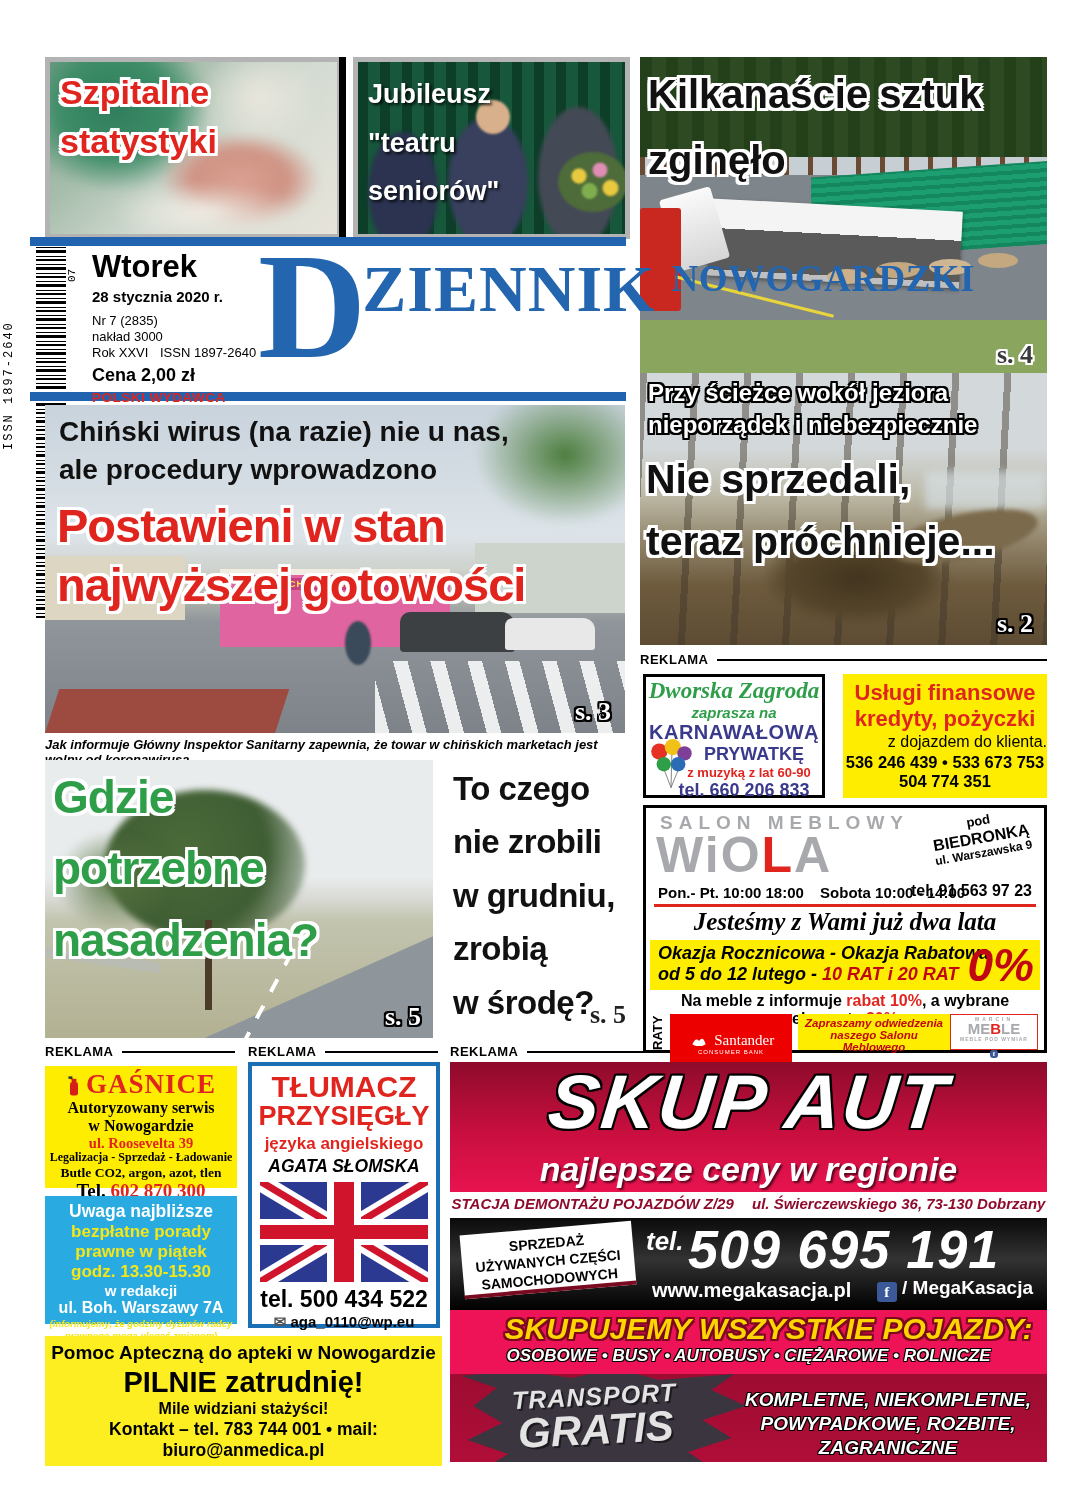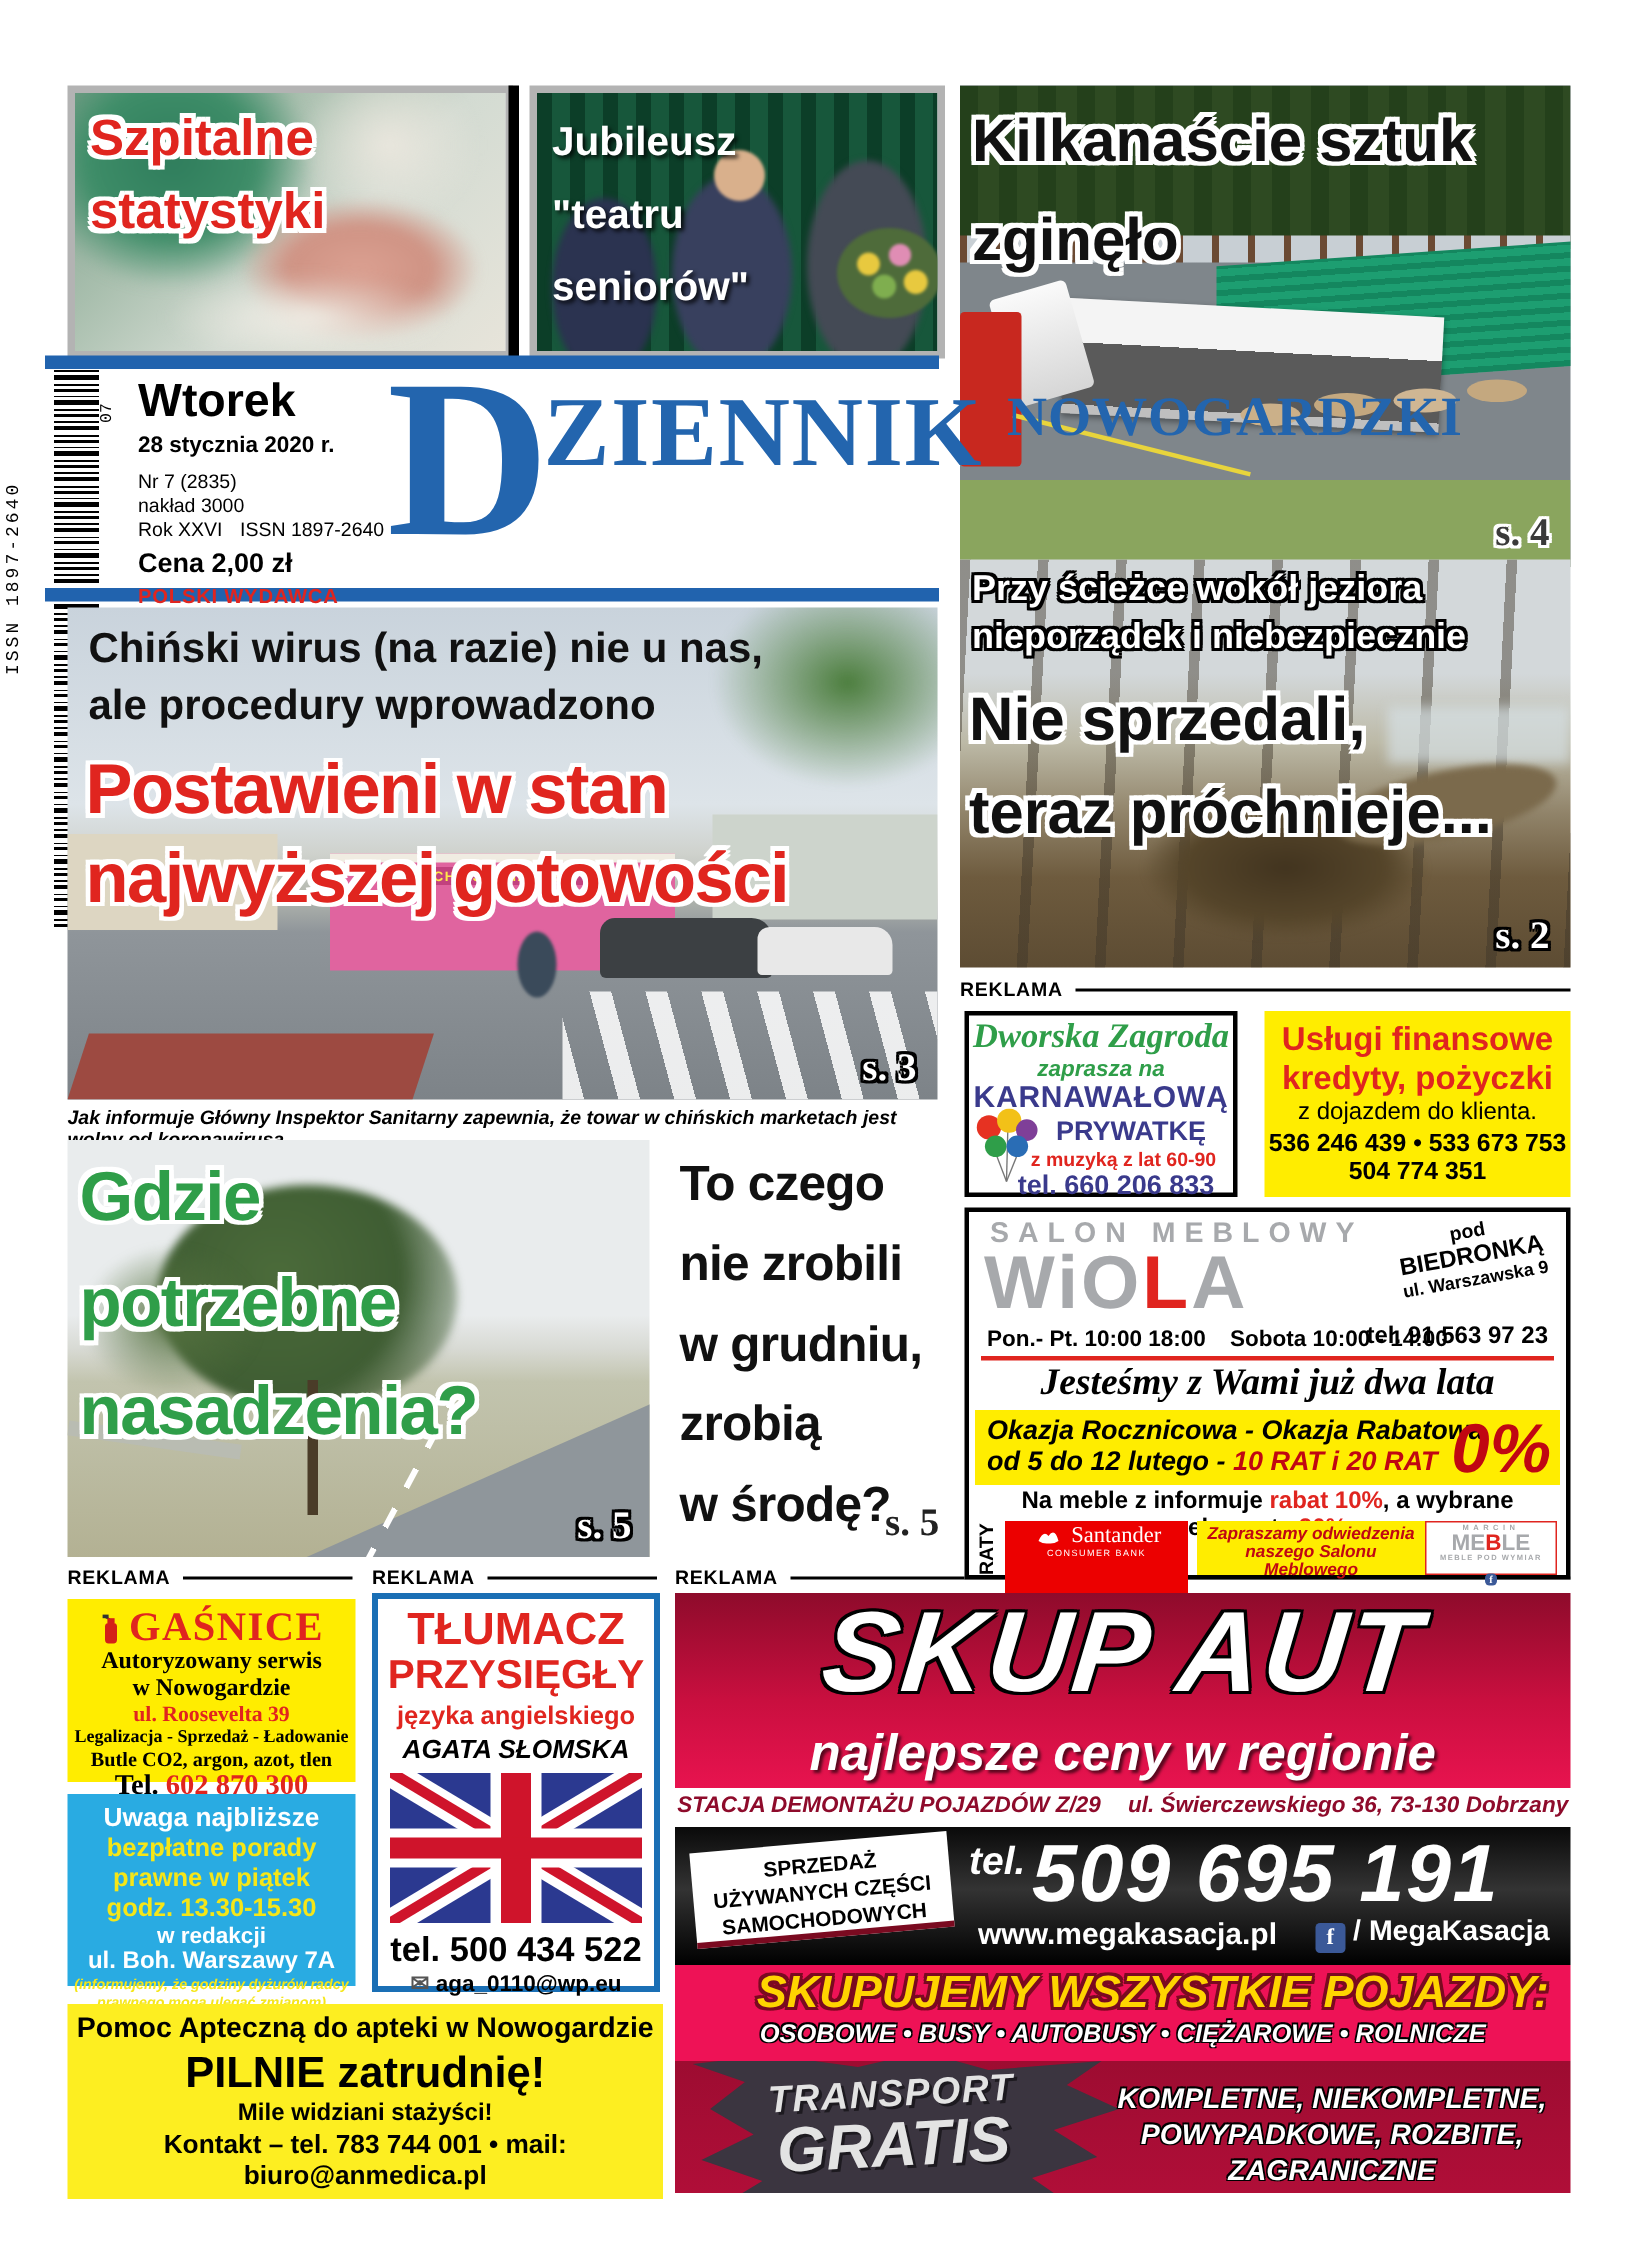--- a/index.html
+++ b/index.html
@@ -206,21 +206,21 @@
     <div style="color:#2f9e49;font-style:italic;font-size:15px;font-weight:bold;">zaprasza na</div>
     <div style="color:#3a3a8c;font-weight:bold;font-size:20px;letter-spacing:.5px;">KARNAWAŁOWĄ</div>
     <div style="color:#3a3a8c;font-weight:bold;font-size:18px;margin-left:40px;">PRYWATKĘ</div>
     <div style="color:#e0251f;font-weight:bold;font-size:13px;margin-left:30px;">z muzyką z lat 60-90</div>
     <div style="color:#3a3a8c;font-weight:bold;font-size:18px;margin-left:20px;">tel. 660 206 833</div>
   </div>
 
   <div class="abs yellowbox" style="left:843px;top:674px;width:204px;height:124px;text-align:center;padding-top:6px;box-sizing:border-box;">
     <div style="color:#e0251f;font-weight:bold;font-size:22px;">Usługi finansowe</div>
     <div style="color:#e0251f;font-weight:bold;font-size:22px;">kredyty, pożyczki</div>
-    <div style="font-size:16px;margin-top:1px;">z dojazdem do klienta.</div>
+    <div style="font-size:16px;margin-top:1px;text-align:right;">z dojazdem do klienta.</div>
     <div style="font-weight:bold;font-size:16.5px;margin-top:2px;">536 246 439 • 533 673 753</div>
     <div style="font-weight:bold;font-size:16.5px;">504 774 351</div>
   </div>
 
   <div class="abs" style="left:643px;top:805px;width:404px;height:248px;border:3px solid #000;background:#fff;box-sizing:border-box;">
     <div class="abs" style="left:14px;top:4px;color:#a7a9ac;font-weight:bold;font-size:19px;letter-spacing:6px;">SALON MEBLOWY</div>
     <div class="abs" style="left:10px;top:18px;font-weight:bold;font-size:50px;letter-spacing:2px;">
       <span style="color:#a7a9ac;">WiO</span><span style="color:#e0251f;">L</span><span style="color:#a7a9ac;">A</span>
     </div>
     <div class="abs" style="right:14px;top:6px;transform:rotate(-10deg);text-align:center;font-weight:bold;line-height:1.15;">
@@ -242,21 +242,21 @@
              <span style="color:#c00712;">10 RAT i 20 RAT</span></div>
       </div>
       <div class="abs" style="right:6px;top:-2px;color:#c00712;font-weight:bold;font-style:italic;font-size:46px;">0%</div>
     </div>
     <div class="abs" style="left:0;right:0;top:184px;text-align:center;font-weight:bold;font-size:16px;">
       <span>Na meble z informuje</span>
       <span style="color:#e0251f;">rabat 10%</span><span>, a wybrane elementy</span>
       <span style="color:#e0251f;">30%</span>
     </div>
     <div class="abs vtext" style="left:4px;top:206px;height:36px;font-weight:bold;font-size:13px;">RATY</div>
-    <div class="abs" style="left:24px;top:206px;width:122px;height:52px;background:#ec0000;color:#fff;text-align:center;padding-top:1px;box-sizing:border-box;">
+    <div class="abs" style="left:24px;top:206px;width:122px;height:52px;background:#ec0000;color:#fff;text-align:center;padding-top:17px;box-sizing:border-box;">
       <svg width="22" height="10" viewBox="0 0 24 12" style="vertical-align:middle;">
           <path d="M4 10 q4 -9 8 -4 q5 -7 8 4 q-8 5 -16 0 z" fill="#fff"></path>
         </svg>
       <span class="serif" style="font-size:15px;">Santander</span>
       <div style="font-size:6px;letter-spacing:1px;">CONSUMER BANK</div>
     </div>
     <div class="abs yellowbox pre" style="left:152px;top:206px;width:152px;height:36px;color:#c00712;font-weight:bold;font-style:italic;font-size:11.5px;text-align:center;padding-top:3px;box-sizing:border-box;">Zapraszamy odwiedzenia
 naszego Salonu Meblowego</div>
     <div class="abs" style="right:6px;top:206px;width:88px;height:36px;border:1px solid #e0251f;text-align:center;box-sizing:border-box;padding-top:1px;">
       <div style="font-size:5px;letter-spacing:3px;color:#a7a9ac;font-weight:bold;">MARCIN</div>

